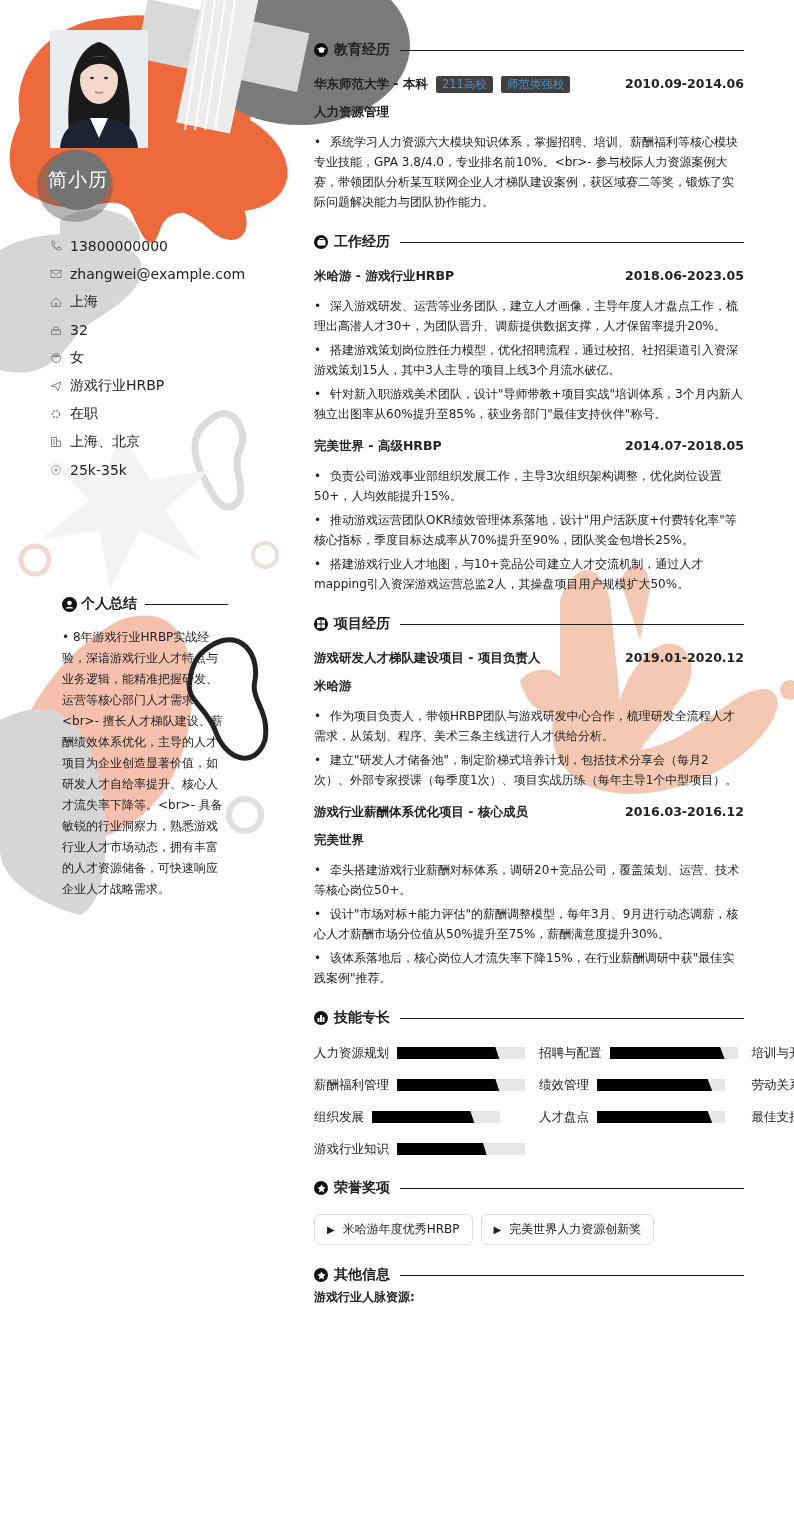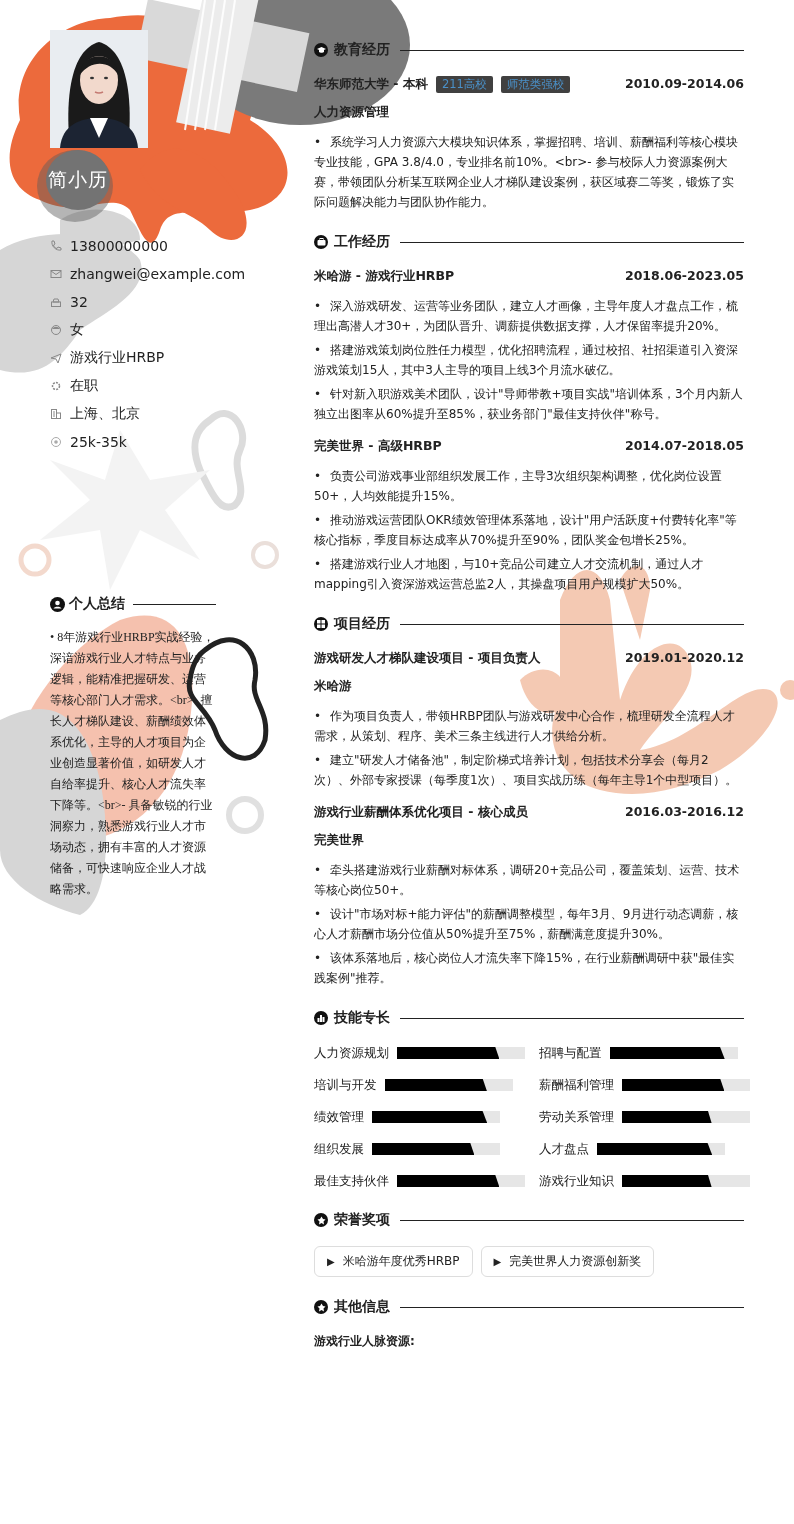--- a/index.html
+++ b/index.html
@@ -20,21 +20,21 @@
   .name-badge {
     position: absolute; left: 46px; top: 150px; width: 64px; height: 60px;
     border-radius: 50%; background: #737373;
     box-shadow: -3px 6px 0 6px rgba(90,90,90,0.45);
     color: #fff; font-size: 19px; display: flex; align-items: center; justify-content: center;
     letter-spacing: 1px;
   }
   .contact { position: absolute; left: 50px; top: 232px; width: 220px; }
   .contact-row { display: flex; align-items: center; height: 28px; font-size: 14px; color: #222; }
   .contact-row .ic { width: 12px; height: 12px; margin-right: 8px; color: #888; display: inline-flex; }
-  .summary { position: absolute; left: 50px; top: 595px; width: 166px; font-family: Liberation Serif, serif; }
+  .summary { position: absolute; left: 62px; top: 595px; width: 166px; }
   .summary-head { display: flex; align-items: center; font-size: 14px; font-weight: bold; }
   .summary-head .line { flex: 1; height: 1px; background: #222; margin-left: 8px; }
   .summary-body { margin-top: 14px; font-size: 12px; line-height: 21px; color: #222; }
 
   
   .main { position: absolute; left: 314px; top: 38px; width: 430px; }
   .sec-head { display: flex; align-items: center; font-size: 14px; font-weight: bold; height: 24px; }
   .sec-head .hicon {
     width: 14px; height: 14px; border-radius: 50%; background: #111; color: #fff;
     display: inline-flex; align-items: center; justify-content: center; margin-right: 6px;
@@ -43,31 +43,31 @@
   .entry-head { display: flex; align-items: flex-start; justify-content: space-between; font-size: 12.5px; font-weight: bold; height: 20px; margin-top: 14px; }
   .entry-head .left { display: flex; align-items: center; }
   .tag { font-weight: normal; font-size: 11.5px; color: #4a90c8; background: #404040; padding: 1px 6px; margin-left: 8px; border-radius: 2px; }
   .date { font-weight: bold; font-size: 12.5px; }
   .sub { font-size: 12.5px; font-weight: bold; margin-top: 8px; height: 20px; }
   .bullets { margin-top: 8px; font-size: 12px; line-height: 20px; color: #222; }
   .bullets .b { margin-bottom: 4px; }
   .bullets .dot { display: inline-block; width: 16px; }
   .section { margin-bottom: 18px; }
 
-  .skills { display: grid; grid-template-columns: 1fr 1fr; column-gap: 14px; row-gap: 14px; margin-top: 14px; }
+  .skills { display: grid; grid-template-columns: 1fr 1fr 1fr; column-gap: 14px; row-gap: 14px; margin-top: 14px; }
   .skill { display: flex; align-items: center; height: 18px; font-size: 12.5px; }
   .skill .lbl { white-space: nowrap; margin-right: 8px; }
   .skill .track { height: 12px; background: #e6e6e6; position: relative; flex: 0 0 128px; }
   .skill .fill { position: absolute; left: 0; top: 0; bottom: 0; background: #000; clip-path: polygon(0 0, 96% 0, 100% 100%, 0 100%); }
 
   .awards { display: flex; gap: 8px; margin-top: 14px; }
   .award { border: 1px solid #ddd; border-radius: 6px; padding: 6px 12px; font-size: 12px; display: flex; align-items: center; background: #fff; }
   .award .tri { margin-right: 8px; font-size: 10px; }
 
-  .other { display: flex; margin-top: 12px; font-size: 12px; line-height: 20px; justify-content: space-between; }
+  .other { display: flex; margin-top: 0; font-size: 12px; line-height: 20px; justify-content: space-between; }
   .other .olbl { font-weight: bold; white-space: nowrap; width: 104px; }
   .other .obody { flex: 1; }
 </style>
 </head>
 <body>
 
 <svg class="bg" width="794" height="1524" viewBox="0 0 794 1524">
 
   <path d="M20 120 C 10 60, 60 20, 110 18 C 150 10, 190 20, 220 40 C 250 70, 260 90, 250 120 C 300 150, 300 200, 250 210 C 200 220, 170 200, 160 230 C 150 260, 140 230, 130 210 C 110 190, 80 220, 40 200 C 10 190, 0 160, 20 120 Z" fill="#ec6a3c"></path>
   <path d="M140 170 C 170 130, 210 150, 240 200 C 260 240, 230 250, 210 230 C 190 210, 160 210, 140 170 Z" fill="#ec6a3c"></path>
@@ -140,20 +140,29 @@
           <svg width="12" height="12" viewBox="0 0 12 12">
             <rect x="1" y="2.5" width="10" height="7" fill="none" stroke="#888"></rect>
             <path d="M1 3 L6 6.5 L11 3" fill="none" stroke="#888"></path>
           </svg>
         </span>
       <span>zhangwei@example.com</span>
     </div>
     <div class="contact-row">
       <span class="ic">
           <svg width="12" height="12" viewBox="0 0 12 12">
+            <path d="M1.5 6 L6 2 L10.5 6 L10.5 10.5 L1.5 10.5 Z" fill="none" stroke="#888"></path>
+            <rect x="5" y="7.5" width="2" height="3" fill="none" stroke="#888"></rect>
+          </svg>
+        </span>
+      <span>上海</span>
+    </div>
+    <div class="contact-row">
+      <span class="ic">
+          <svg width="12" height="12" viewBox="0 0 12 12">
             <path d="M4 3 L8 3 L9 6 L3 6 Z" fill="none" stroke="#888"></path>
             <rect x="1.5" y="6" width="9" height="4.5" fill="none" stroke="#888"></rect>
           </svg>
         </span>
       <span>32</span>
     </div>
     <div class="contact-row">
       <span class="ic">
           <svg width="12" height="12" viewBox="0 0 12 12">
             <circle cx="6" cy="6" r="4.5" fill="none" stroke="#888"></circle>

